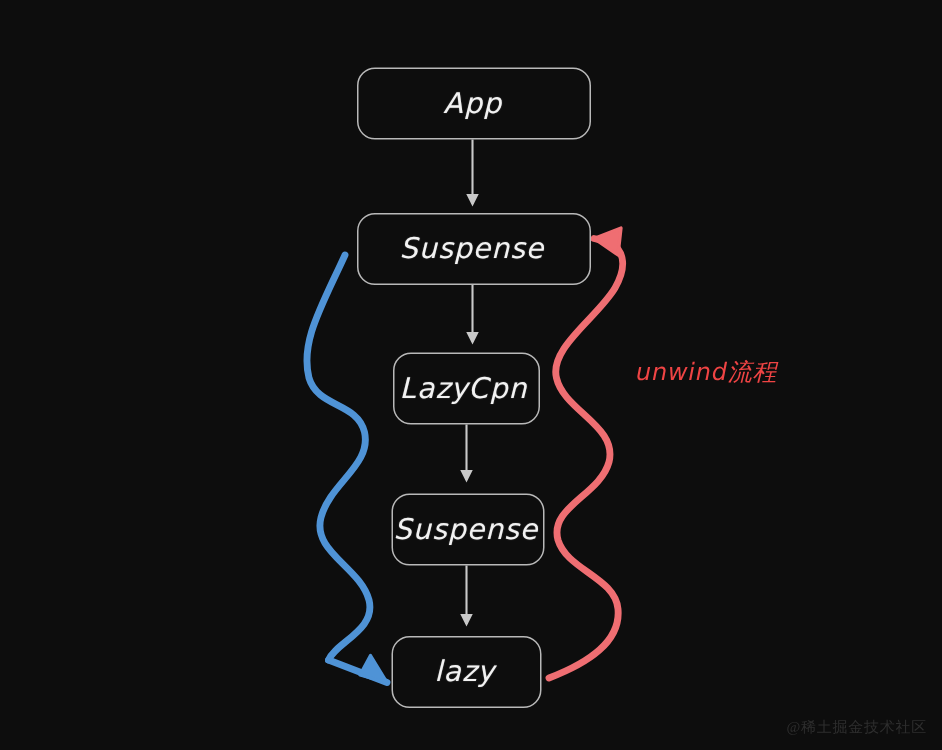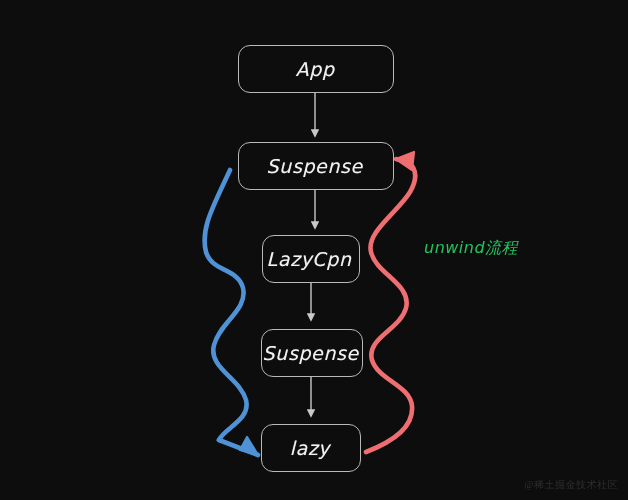--- a/index.html
+++ b/index.html
@@ -51,21 +51,21 @@
     white-space: nowrap;
     z-index: 4;
   }
   #label-update {
     color: #5c9fe0;
     left: 132px;
     top: 258px;
     letter-spacing: 0.5px;
   }
   #label-unwind {
-    color: #22c55e;
+    color: #ef4444;
     left: 424px;
     top: 238px;
     letter-spacing: 0.5px;
     font-style: italic;
     text-align: right;
   }
   #watermark {
     position: absolute;
     right: 10px;
     bottom: 8px;

